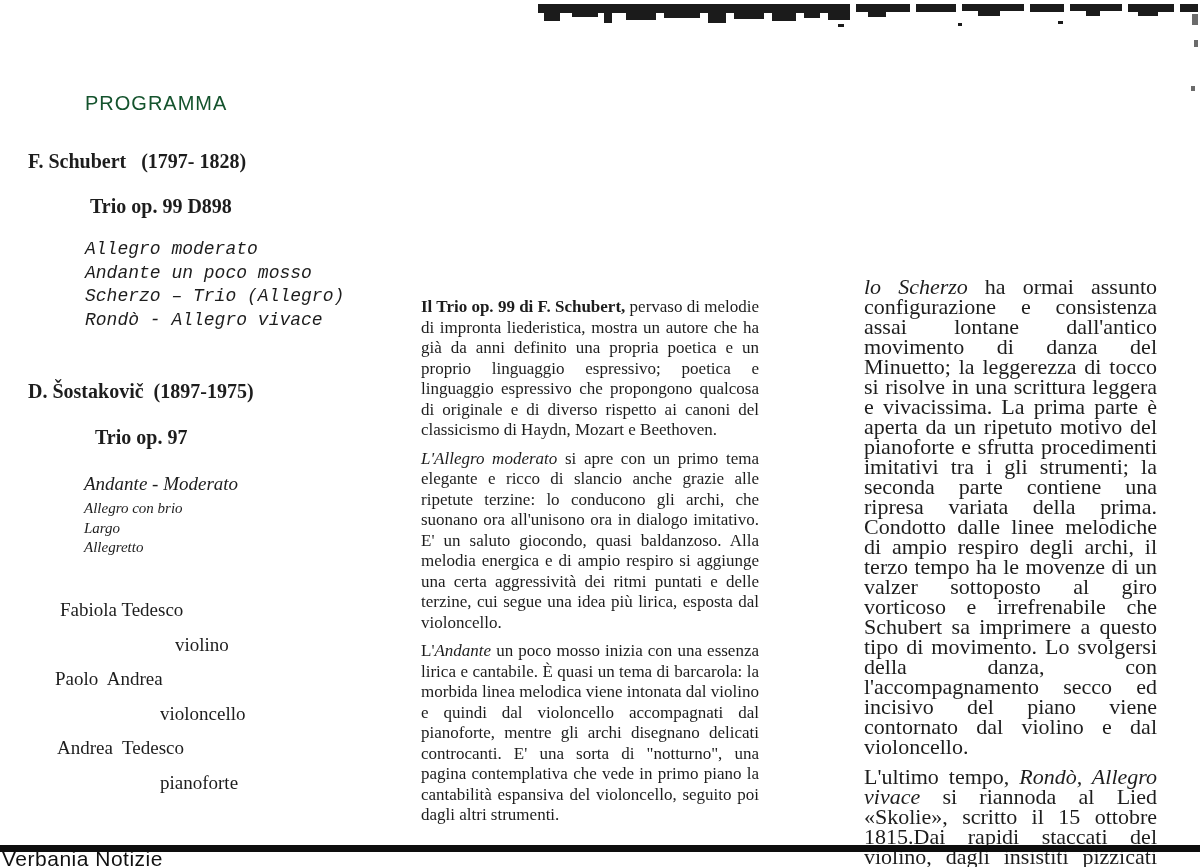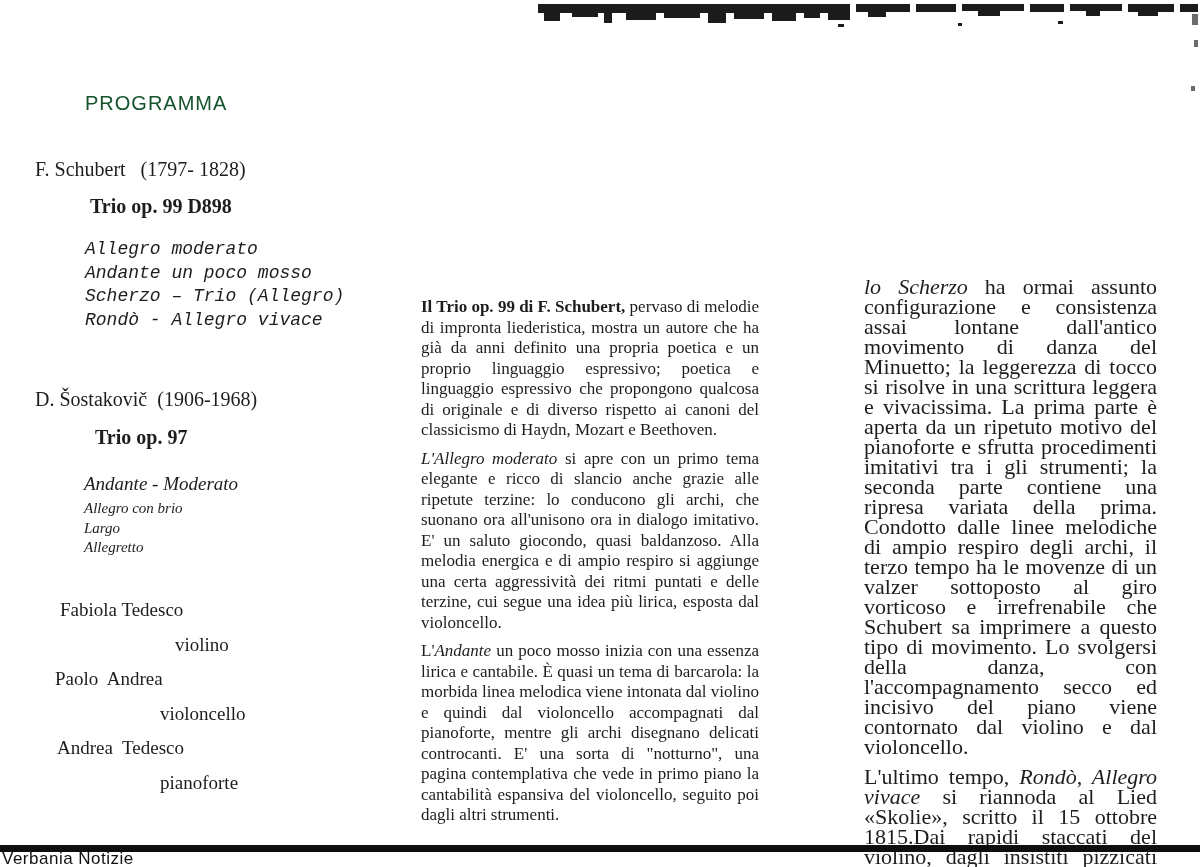--- a/index.html
+++ b/index.html
@@ -12,41 +12,41 @@
     color: #1d1d1d;
   }
   .abs { position: absolute; }
   .pre { white-space: pre; }
   .sans { font-family: "Liberation Sans", sans-serif; }
   .bold { font-weight: bold; }
   .it { font-style: italic; }
 
   
   .program-title { left: 85px; top: 92px; font-size: 20px; letter-spacing: 1px; color: #14532d; }
-  .composer { font-weight: normal; font-size: 20px; left: 35px; margin-top: 8px; }
+  .composer { font-weight: bold; font-size: 20px; left: 28px; }
   .composer-1 { top: 150px; }
   .composer-2 { top: 380px; }
   .work-title { font-weight: bold; font-size: 20px; }
   .work-1 { left: 90px; top: 195px; }
   .work-2 { left: 95px; top: 426px; }
   .movements-1 { left: 85px; top: 238px; font-style: italic; font-size: 18px; line-height: 23.5px; font-family: Liberation Mono, monospace; }
   .movement-big { left: 84px; top: 473px; font-style: italic; font-size: 19px; }
   .movements-2 { left: 84px; top: 499px; font-style: italic; font-size: 15px; line-height: 19.5px; }
   .performer { font-size: 19px; }
   .instrument { font-size: 19px; }
 
   
   .note { text-align: justify; }
   .note p { margin: 0 0 8px 0; }
   .col-mid { left: 421px; top: 297px; width: 338px; font-size: 17px; line-height: 20.5px; }
   .col-right { left: 864px; top: 277px; width: 293px; font-size: 22px; line-height: 20px; }
 
   
   .footer-bar { left: 0; top: 845px; width: 1200px; height: 7px; background: #0e0e0e; z-index: 5; }
-  .footer-label { left: 2px; top: 851px; font-size: 17px; line-height: 16px; letter-spacing: 0.5px; color: #111; z-index: 6; font-family: "Liberation Sans", sans-serif; }
+  .footer-label { left: 2px; top: 851px; font-size: 21px; line-height: 16px; letter-spacing: 0.5px; color: #111; z-index: 6; font-family: "Liberation Sans", sans-serif; }
 
   
   .artifact-top { left: 538px; top: 4px; z-index: 4; }
   .speck { background: #3a3a3a; opacity: 0.75; z-index: 4; }
 </style>
 </head>
 <body>
 
 <svg class="abs artifact-top" width="660" height="30" viewBox="0 0 660 30">
   <g fill="#1b1b1b">
@@ -85,21 +85,21 @@
 
 <div class="abs composer composer-1 pre">F. Schubert   (1797- 1828)</div>
 <div class="abs work-title work-1">Trio op. 99 D898</div>
 <div class="abs movements-1">
   <div>Allegro moderato</div>
   <div>Andante un poco mosso</div>
   <div>Scherzo – Trio (Allegro)</div>
   <div>Rondò - Allegro vivace</div>
 </div>
 
-<div class="abs composer composer-2 pre">D. Šostakovič  (1906-1968)</div>
+<div class="abs composer composer-2 pre">D. Šostakovič  (1897-1975)</div>
 <div class="abs work-title work-2">Trio op. 97</div>
 <div class="abs movement-big">Andante - Moderato</div>
 <div class="abs movements-2">
   <div>Allegro con brio</div>
   <div>Largo</div>
   <div>Allegretto</div>
 </div>
 
 <div class="abs performer pre" style="left:60px; top:599px;">Fabiola Tedesco</div>
 <div class="abs instrument" style="left:175px; top:634px;">violino</div>

